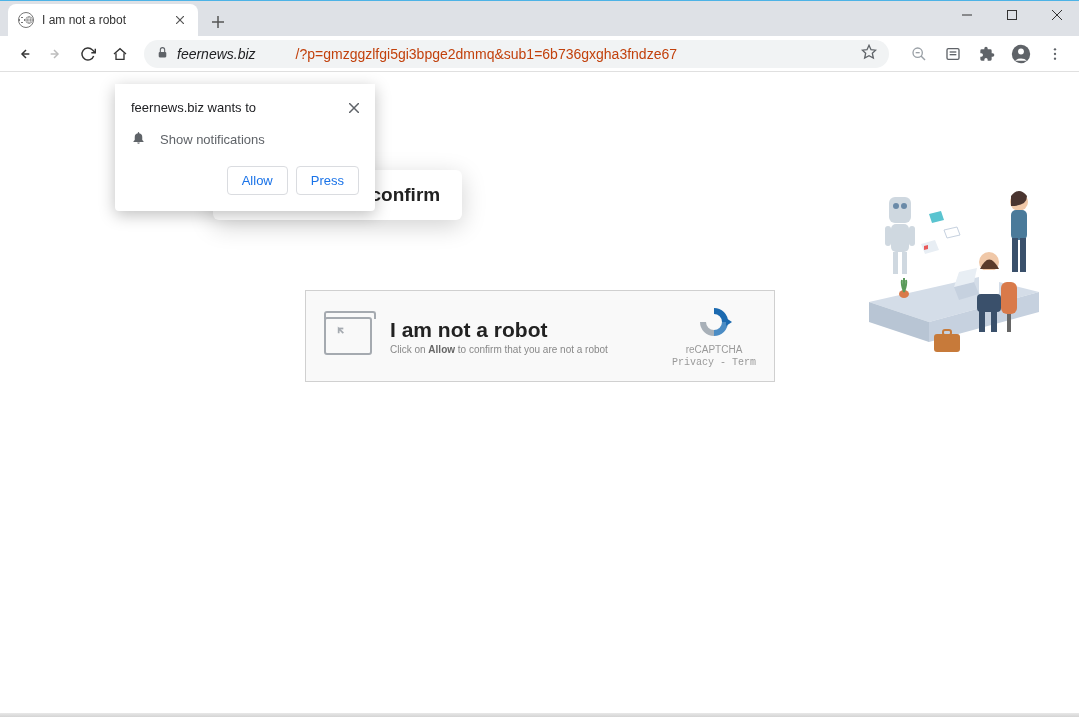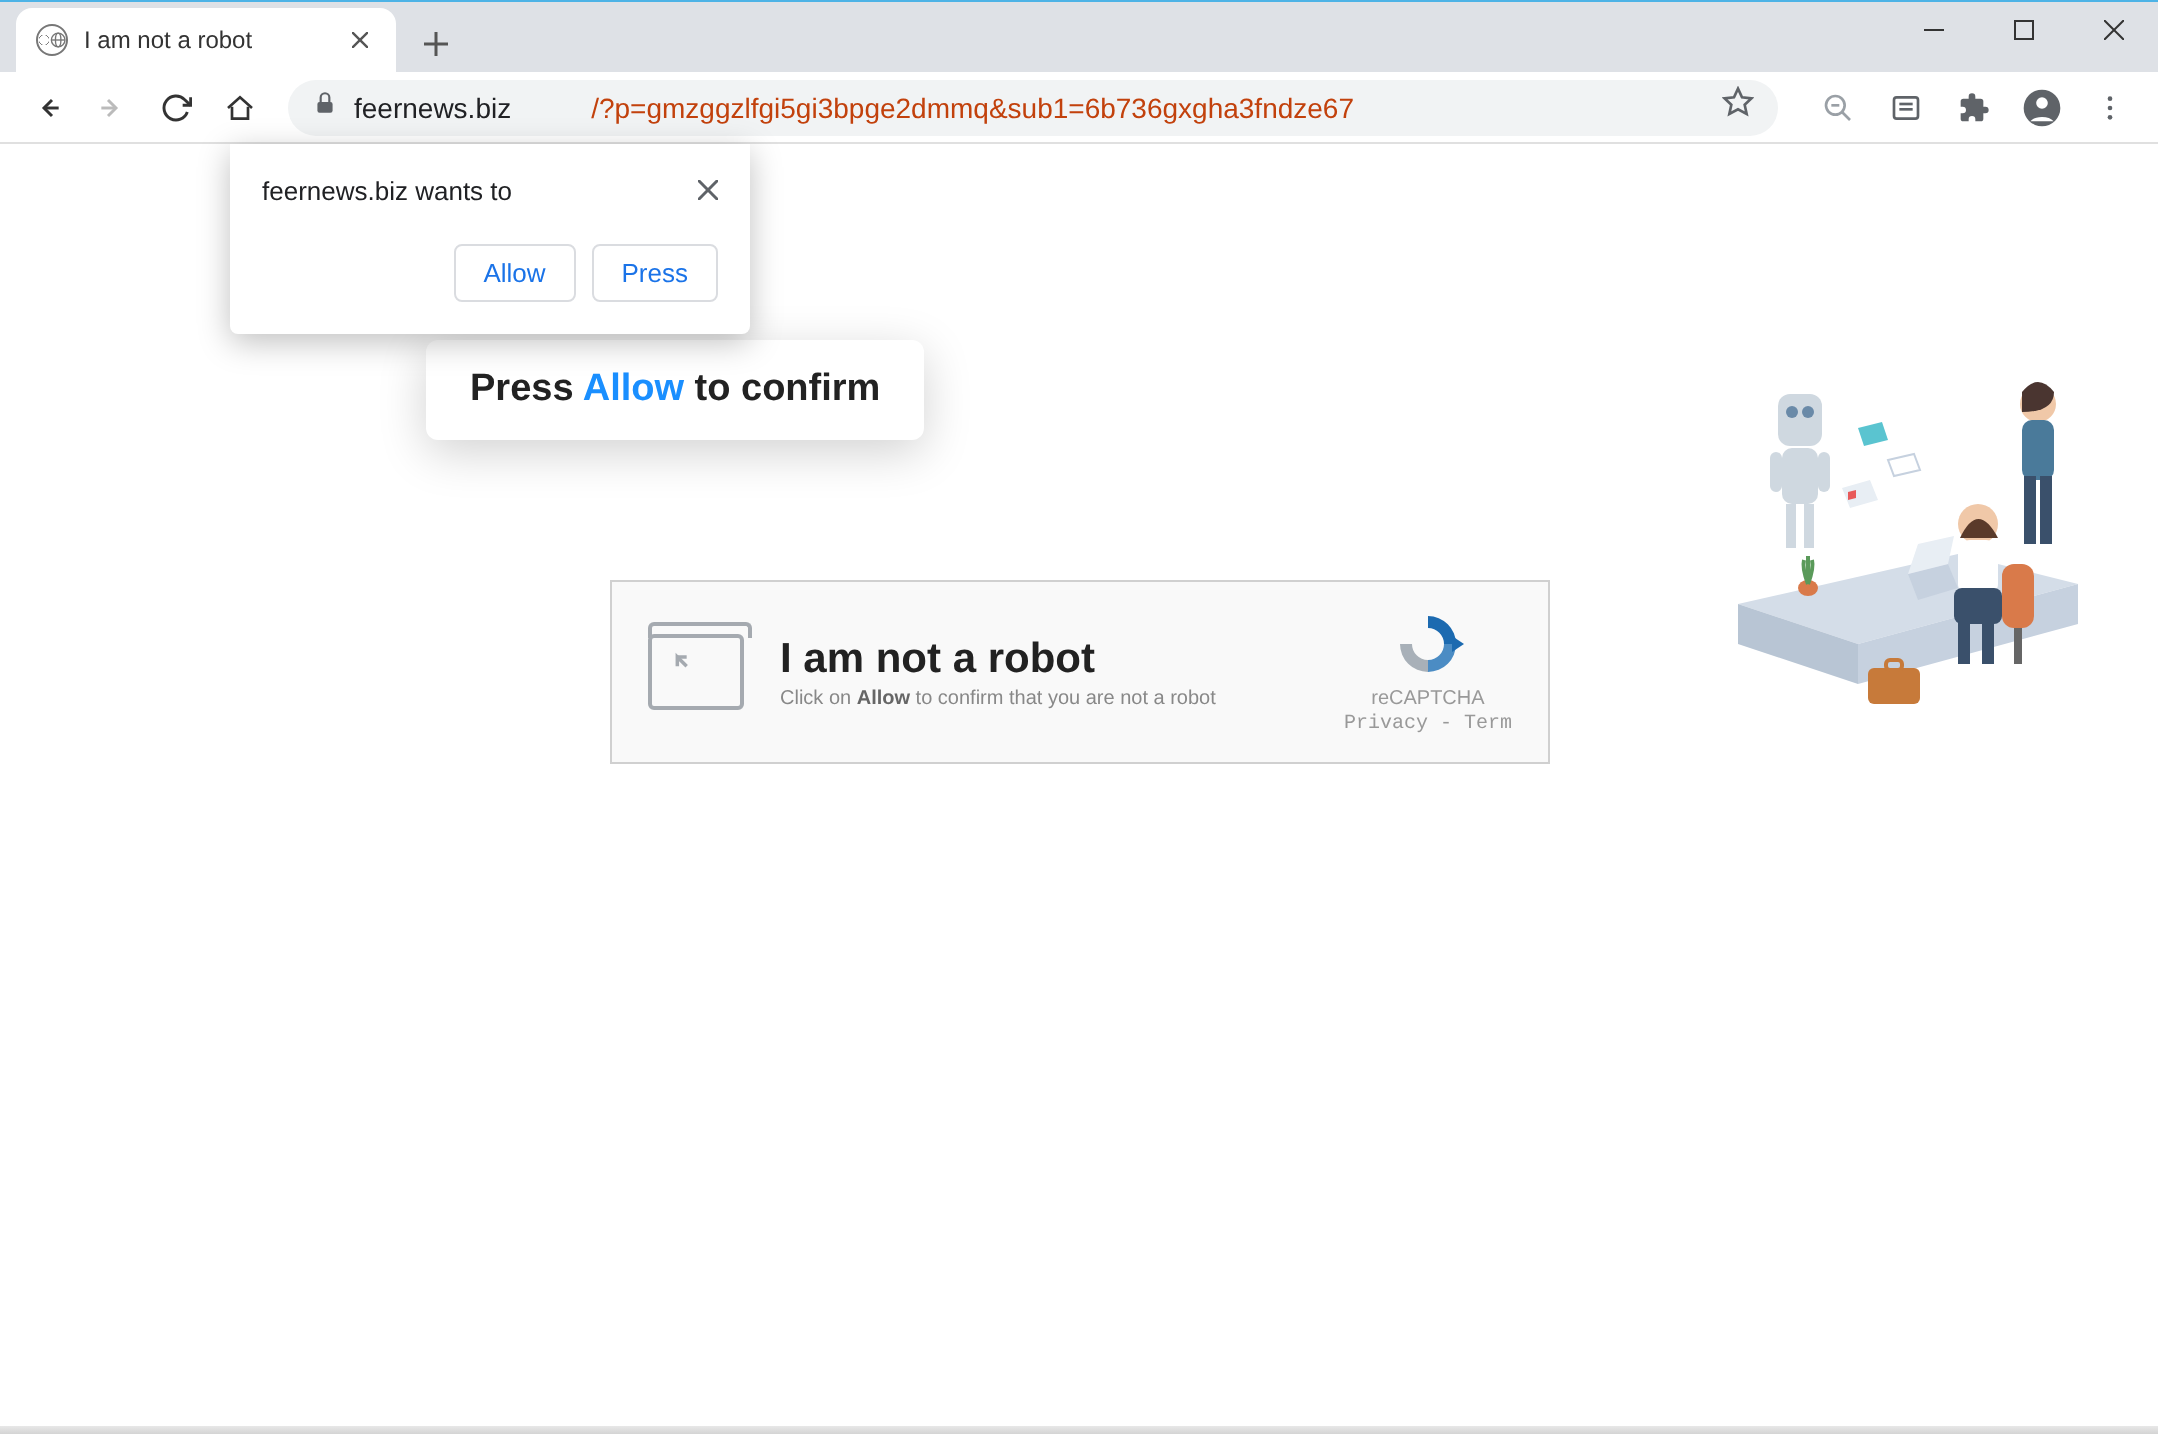--- a/index.html
+++ b/index.html
@@ -128,21 +128,21 @@
       gap: 8px;
       margin: 0 6px;
     }
     .lock-icon { color: #5f6368; }
     .url {
       font-size: 14px;
       color: #333;
       white-space: nowrap;
       overflow: hidden;
     }
-    .url .domain { color: #202124; }
+    .url .domain { color: #202124; font-style: italic; }
     .url .path { color: #c2410c; margin-left: 40px; }
     .star-icon {
       margin-left: auto;
       color: #5f6368;
     }
     .toolbar-right {
       display: flex;
       gap: 6px;
       padding-left: 6px;
     }
@@ -160,21 +160,21 @@
     
     .content {
       position: relative;
       height: calc(100% - 72px);
       background: #fff;
     }
     
     
     .perm-popup {
       position: absolute;
-      top: 0px;
+      top: 12px;
       left: 115px;
       width: 260px;
       background: #fff;
       box-shadow: 0 4px 16px rgba(0,0,0,0.25);
       border-radius: 0 0 4px 4px;
       padding: 16px;
       z-index: 50;
       font-size: 13px;
     }
     .perm-header {
@@ -445,20 +445,28 @@
   <div class="perm-popup">
     <div class="perm-header">
       <span class="perm-title">feernews.biz wants to</span>
       <span class="perm-close">
         <svg width="10" height="10" viewBox="0 0 10 10">
             <line x1="0" y1="0" x2="10" y2="10" stroke="#5f6368" stroke-width="1.5"></line>
             <line x1="10" y1="0" x2="0" y2="10" stroke="#5f6368" stroke-width="1.5"></line>
           </svg>
       </span>
     </div>
+    <div class="perm-row">
+      <span>
+        <svg width="15" height="15" viewBox="0 0 24 24" fill="#5f6368">
+            <path d="M12 22a2 2 0 0 0 2-2h-4a2 2 0 0 0 2 2zm6-6V11a6 6 0 0 0-5-5.91V4a1 1 0 0 0-2 0v1.09A6 6 0 0 0 6 11v5l-2 2v1h16v-1z"></path>
+          </svg>
+      </span>
+      <span>Show notifications</span>
+    </div>
     <div class="perm-actions">
       <button class="perm-btn">Allow</button>
       <button class="perm-btn">Press</button>
     </div>
   </div>
 
   <div class="tooltip-balloon">
     <span>Press </span><span class="highlight">Allow</span><span> to confirm</span>
   </div>
 

